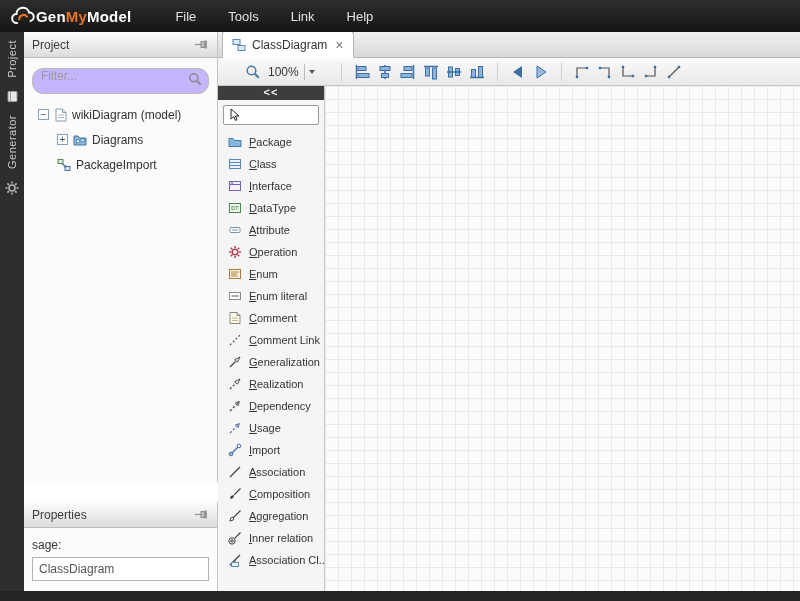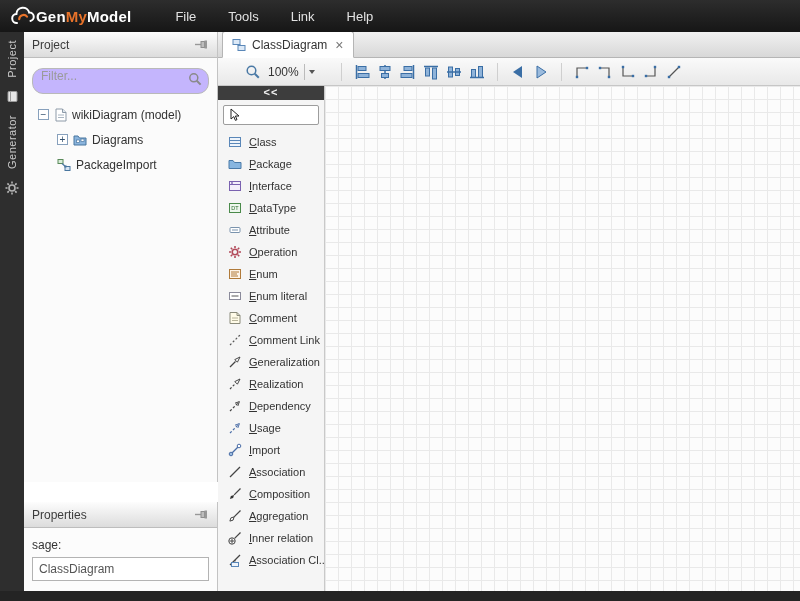--- a/index.html
+++ b/index.html
@@ -347,34 +347,34 @@
             <svg width="12" height="14" viewBox="0 0 12 14">
               <path d="M3 1 L3 11 L5.8 8.6 L7.4 12.4 L9 11.6 L7.4 8 L11 8 Z" fill="#ffffff" stroke="#222" stroke-width="1"></path>
             </svg>
           </span>
         </div>
         <div class="pal-list" id="palette-list">
             <div class="pal-group">
               <div class="pal-item">
                 <span class="pal-icon">
                   <svg width="14" height="14" viewBox="0 0 14 14">
+                    <path d="M1 3.5 L5 3.5 L6.5 5.5 L13 5.5 L13 11.5 L1 11.5 Z" fill="#88b6e0" stroke="#4a7aa8"></path>
+                  </svg>
+                </span>
+                <span class="pal-label"><u>P</u>ackage</span>
+              </div>
+              <div class="pal-item">
+                <span class="pal-icon">
+                  <svg width="14" height="14" viewBox="0 0 14 14">
                     <rect x="1.5" y="2.5" width="11" height="9" fill="#eef4fb" stroke="#5a87b8"></rect>
                     <line x1="1.5" y1="5.5" x2="12.5" y2="5.5" stroke="#5a87b8"></line>
                     <line x1="1.5" y1="8.5" x2="12.5" y2="8.5" stroke="#5a87b8"></line>
                   </svg>
                 </span>
                 <span class="pal-label"><u>C</u>lass</span>
-              </div>
-              <div class="pal-item">
-                <span class="pal-icon">
-                  <svg width="14" height="14" viewBox="0 0 14 14">
-                    <path d="M1 3.5 L5 3.5 L6.5 5.5 L13 5.5 L13 11.5 L1 11.5 Z" fill="#88b6e0" stroke="#4a7aa8"></path>
-                  </svg>
-                </span>
-                <span class="pal-label"><u>P</u>ackage</span>
               </div>
               <div class="pal-item">
                 <span class="pal-icon">
                   <svg width="14" height="14" viewBox="0 0 14 14">
                     <rect x="1.5" y="2.5" width="11" height="9" fill="#f3effb" stroke="#7a62b0"></rect>
                     <line x1="1.5" y1="5.5" x2="12.5" y2="5.5" stroke="#7a62b0"></line>
                     <circle cx="4" cy="4" r="0.9" fill="#7a62b0"></circle>
                   </svg>
                 </span>
                 <span class="pal-label"><u>I</u>nterface</span>

